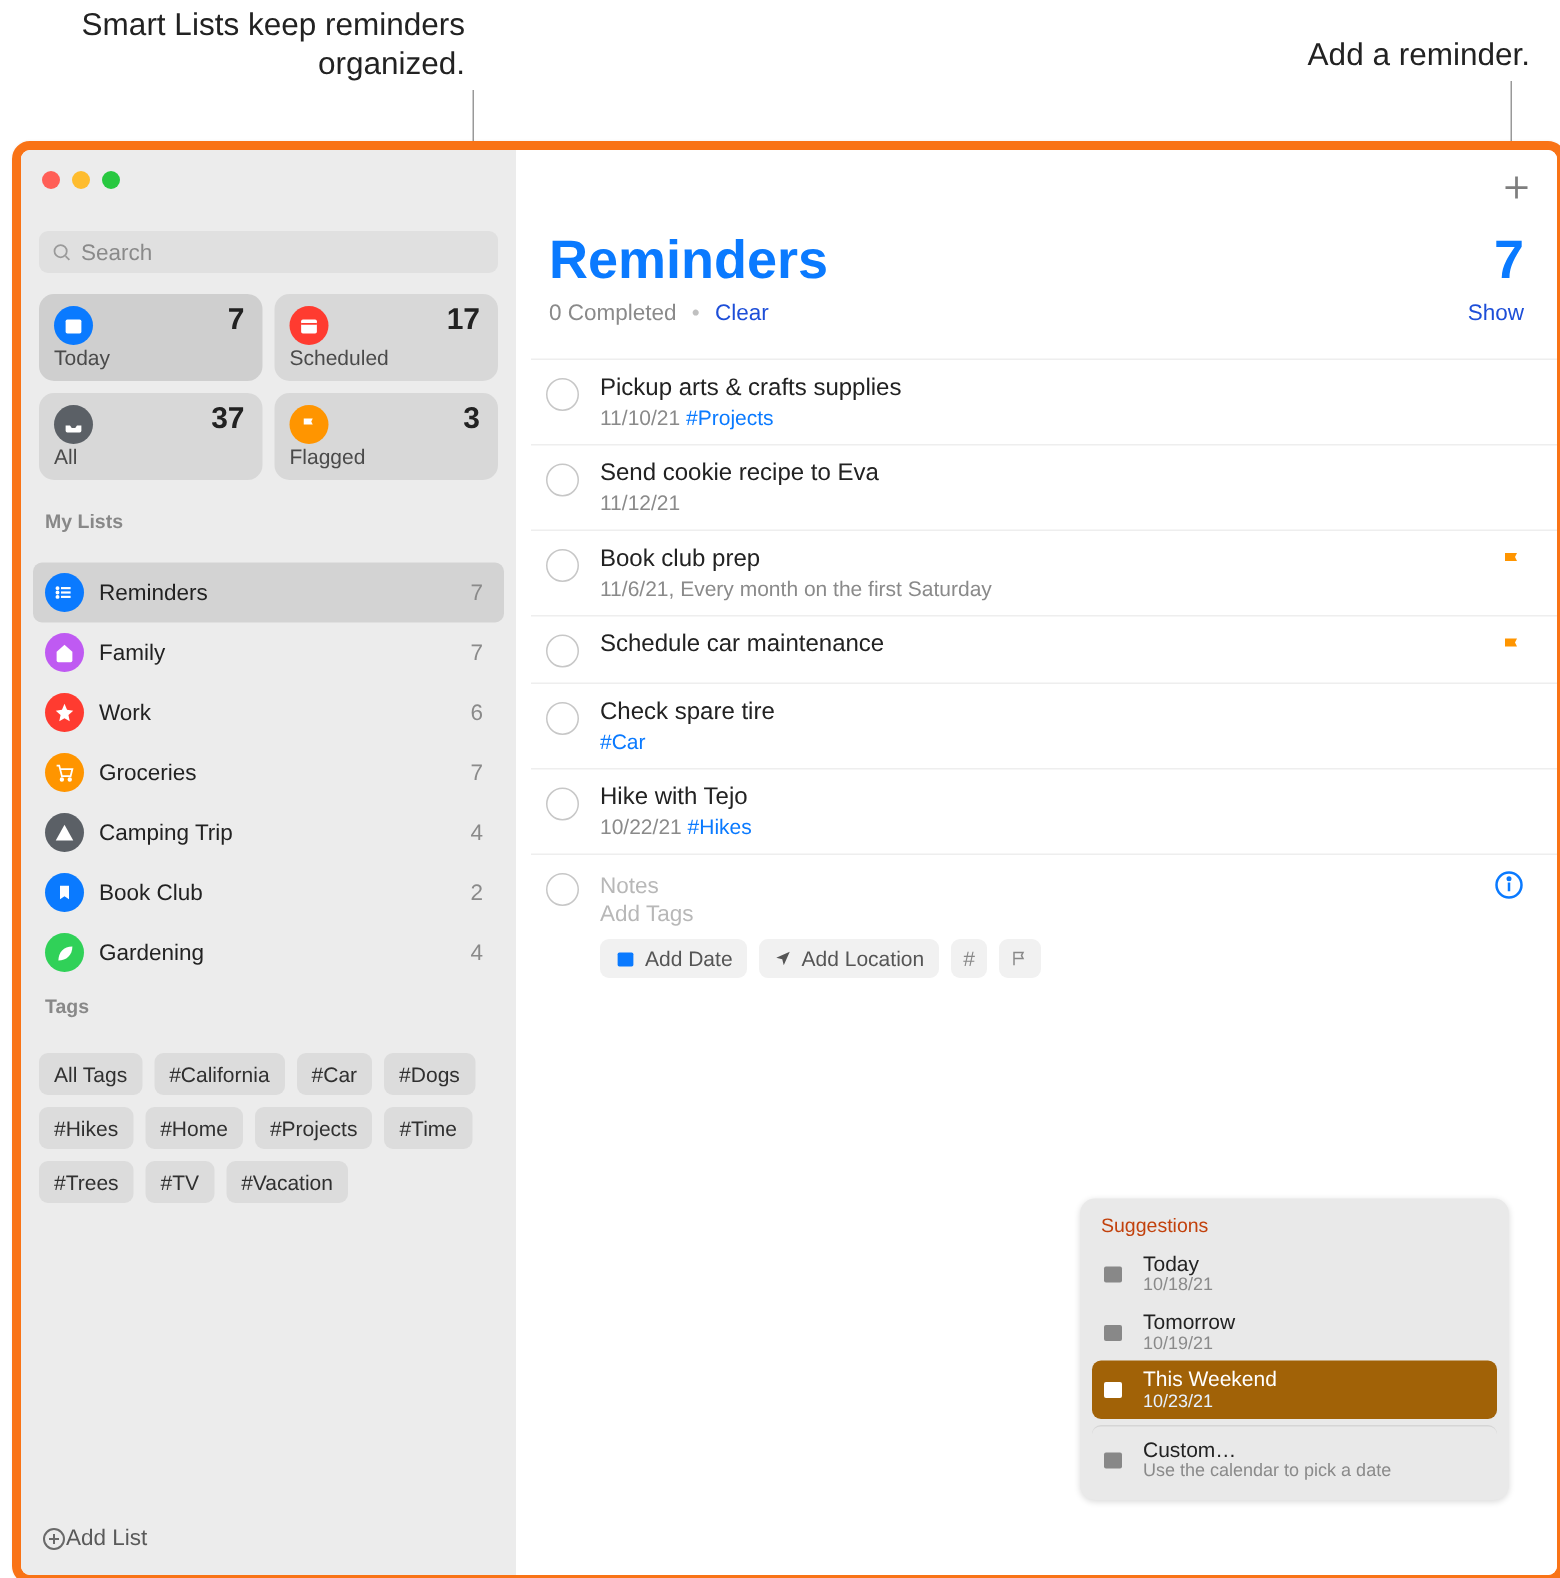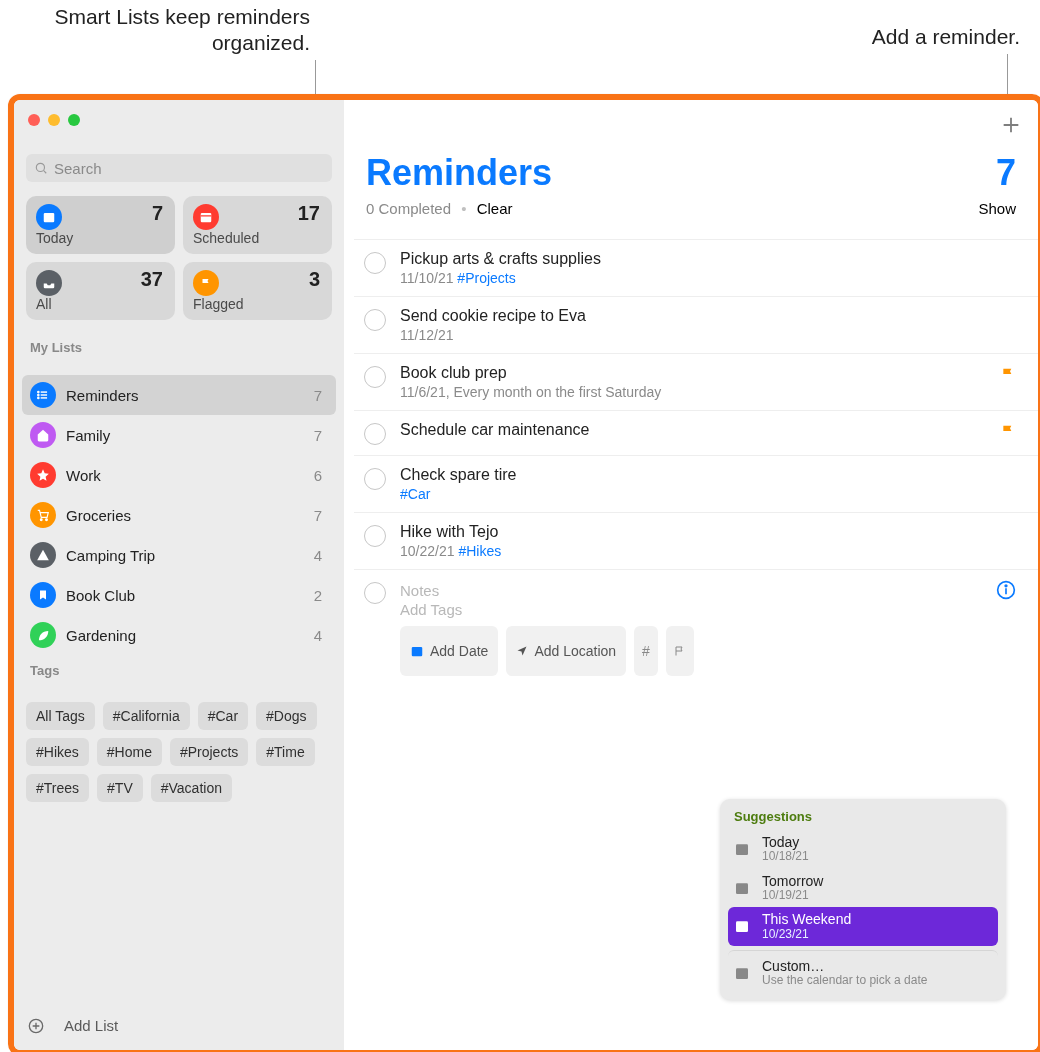--- a/index.html
+++ b/index.html
@@ -25,50 +25,50 @@
 .smart .label{position:absolute;left:10px;bottom:8px;font-size:14px;color:#4a4a4a;font-weight:500}
 .section-title{font-size:13px;color:#888;font-weight:600;padding:8px 16px 20px}
 .lists{padding:0 8px}
 .list-item{display:flex;align-items:center;padding:7px 8px;border-radius:6px;gap:10px}
 .list-item.selected{background:#d3d3d3}
 .list-item .dot{width:26px;height:26px;border-radius:50%;display:flex;align-items:center;justify-content:center;color:#fff;flex:none}
 .list-item .name{flex:1;font-size:15px}
 .list-item .cnt{color:#8a8a8a;font-size:15px;padding-right:6px}
 .tags{padding:4px 12px;display:flex;flex-wrap:wrap;gap:8px}
 .tag{background:#dcdcdc;border-radius:6px;padding:6px 10px;font-size:14px;color:#303030}
-.sidebar-footer{margin-top:auto;padding:10px 14px;display:flex;align-items:center;color:#5a5a5a;gap:20px}
+.sidebar-footer{margin-top:auto;padding:10px 14px;display:flex;align-items:center;color:#5a5a5a;gap:0}
 .main{flex:1;background:#fff;display:flex;flex-direction:column;position:relative}
 .toolbar{display:flex;justify-content:flex-end;padding:14px 16px 0}
 .plus{color:#7e7e7e}
 .header{display:flex;align-items:baseline;justify-content:space-between;padding:16px 22px 6px}
 .header h1{margin:0;font-size:36px;font-weight:700;color:#0a7aff}
 .header .big-count{font-size:36px;font-weight:700;color:#0a7aff}
 .subhead{display:flex;justify-content:space-between;padding:0 22px 10px;color:#8a8a8a;font-size:15px}
-.subhead .link{color:#000000}
+.subhead .link{color:#1d4ed8}
 .rlist{padding:12px 0 0 0}
 .ritem{display:flex;align-items:flex-start;gap:14px;padding:10px 22px 10px 10px;border-bottom:1px solid #eee;margin-left:10px}
 .ritem:first-child{border-top:1px solid #eee}
 .circle{width:20px;height:20px;border:1.5px solid #c7c7c7;border-radius:50%;margin-top:2px;flex:none}
 .ritem .content{flex:1}
 .ritem .title{font-size:16px;color:#222}
 .ritem .meta{font-size:14px;color:#8a8a8a;margin-top:2px}
 .ritem .meta .hash{color:#0a7aff}
 .ritem .flag{color:#ff9500;margin-top:2px}
 .new-item .notes{color:#b8b8b8;font-size:15px}
 .new-item .addtags{color:#b8b8b8;font-size:15px;margin-top:2px}
 .chips{display:flex;gap:8px;margin-top:8px}
-.chip{background:#f1f1f1;border-radius:6px;padding:17px 10px;font-size:14px;color:#555;display:flex;align-items:center;gap:6px}
+.chip{background:#f1f1f1;border-radius:6px;padding:5px 10px;font-size:14px;color:#555;display:flex;align-items:center;gap:6px}
 .chip .ci{color:#0a7aff}
 .chip.small{padding:5px 8px}
 .info{color:#0a7aff}
 .suggest{position:absolute;left:376px;top:699px;right:auto;width:270px;background:#e9e9e9;border-radius:10px;padding:8px;box-shadow:0 1px 4px rgba(0,0,0,.15)}
-.suggest .sg-title{font-size:13px;color:#4d7c0f;padding:2px 6px 6px;font-weight:700}
+.suggest .sg-title{font-size:13px;color:#c2410c;padding:2px 6px 6px;font-weight:400}
 .sg-item{display:flex;align-items:center;gap:10px;padding:5px 6px;border-radius:6px}
 .sg-item.sep{border-top:1px solid #d5d5d5;margin-top:4px;padding-top:8px}
-.sg-item.sel{background:#6d28d9;color:#fff}
+.sg-item.sel{background:#a16207;color:#fff}
 .sg-item .sg-ico{width:18px;color:#888;display:flex}
 .sg-item.sel .sg-ico{color:#fff}
 .sg-item .sg-txt .t{font-size:14px;line-height:1.1}
 .sg-item .sg-txt .d{font-size:12px;color:#8a8a8a;line-height:1.1}
 .sg-item.sel .sg-txt .d{color:#e7f1ff}
 svg{display:block}
 </style>
 </head>
 <body>
 

